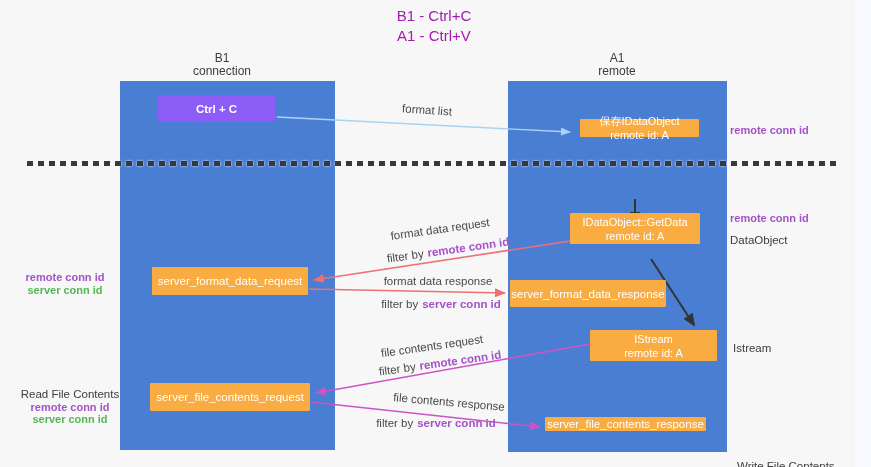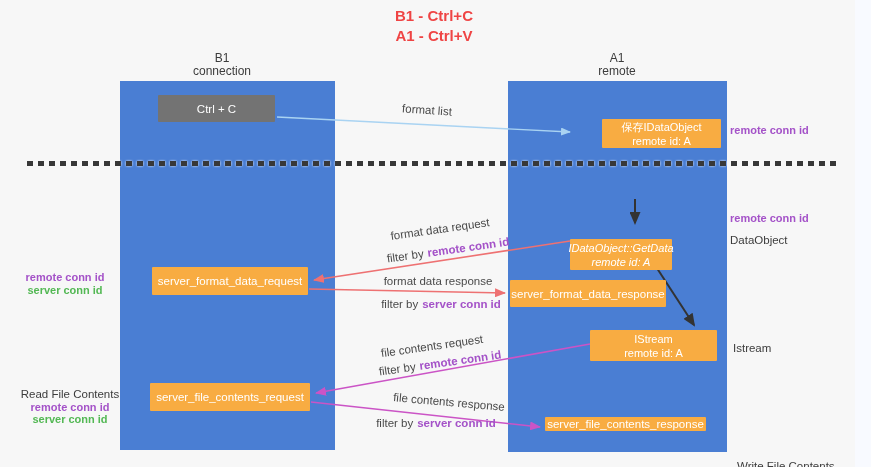--- a/index.html
+++ b/index.html
@@ -6,42 +6,42 @@
   body{
     width:871px;height:467px;overflow:hidden;
     background:#f7f7f7;
     font-family:"Liberation Sans","DejaVu Sans",sans-serif;
     color:#3d3d3d;
     position:relative;
   }
   .canvas{position:absolute;left:0;top:0;width:871px;height:467px;}
   .right-strip{position:absolute;left:855px;top:0;width:16px;height:467px;background:#f8faff;}
   .title{position:absolute;left:434px;top:6px;transform:translateX(-50%);
-         text-align:center;font-size:15px;line-height:20px;color:#ef4444;font-weight:bold;}
+         text-align:center;font-size:15px;line-height:20px;color:#a21caf;}
   .lane-header{position:absolute;transform:translateX(-50%);text-align:center;
                font-size:12px;line-height:13px;color:#3c3c3c;}
   .lane-header.left{left:222px;top:52px;}
   .lane-header.right{left:617px;top:52px;}
   .lifeline{position:absolute;background:#4a7ed3;}
   .lifeline.left{left:120px;top:81px;width:215px;height:369px;}
   .lifeline.right{left:508px;top:81px;width:219px;height:371px;}
   .dashed-sep{position:absolute;left:27px;top:161px;width:811px;height:5px;
       background:repeating-linear-gradient(90deg,#383838 0 6px,transparent 6px 11px);
       filter:drop-shadow(0 0 1px rgba(255,255,255,.95));}
   .arrows{position:absolute;left:0;top:0;width:871px;height:467px;pointer-events:none;}
   .box{position:absolute;display:flex;flex-direction:column;align-items:center;justify-content:center;
        color:#fff;text-align:center;border-radius:1px;}
-  .box.green{background:#737373;font-size:12px;}
+  .box.green{background:#8b5cf6;font-size:12px;font-weight:bold;}
   .box.orange{background:#f8ac42;}
   .box .l1,.box .l2{line-height:14px;font-size:11px;}
   .box.single{font-size:11.5px;}
   .b-ctrl-c{left:158px;top:95px;width:117px;height:27px;}
-  .b-save{left:602px;top:119px;width:119px;height:29px;}
+  .b-save{left:580px;top:119px;width:119px;height:18px;}
   .b-ctrl-v{left:574px;top:172px;width:122px;height:26px;}
-  .b-getdata{left:570px;top:239px;width:102px;height:31px;font-style:italic;}
+  .b-getdata{left:570px;top:213px;width:130px;height:31px;}
   .b-fmt-req{left:152px;top:267px;width:156px;height:28px;}
   .b-fmt-resp{left:510px;top:280px;width:156px;height:27px;}
   .b-istream{left:590px;top:330px;width:127px;height:31px;}
   .b-file-req{left:150px;top:383px;width:160px;height:28px;}
   .b-file-resp{left:545px;top:417px;width:161px;height:14px;}
   .flbl{position:absolute;white-space:nowrap;font-size:11.5px;color:#4a4a4a;}
   .flbl .colored{font-weight:bold;margin-left:4px;}
   .purple{color:#a452c8;}
   .greentxt{color:#53b854;}
   .rot-m8{transform:translate(-50%,-50%) rotate(-8deg);}

